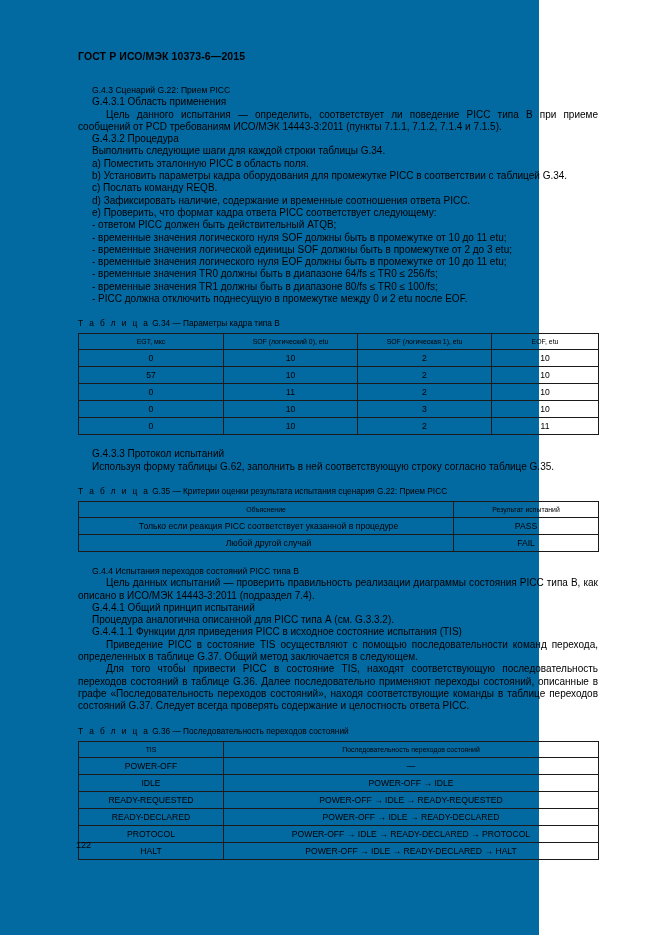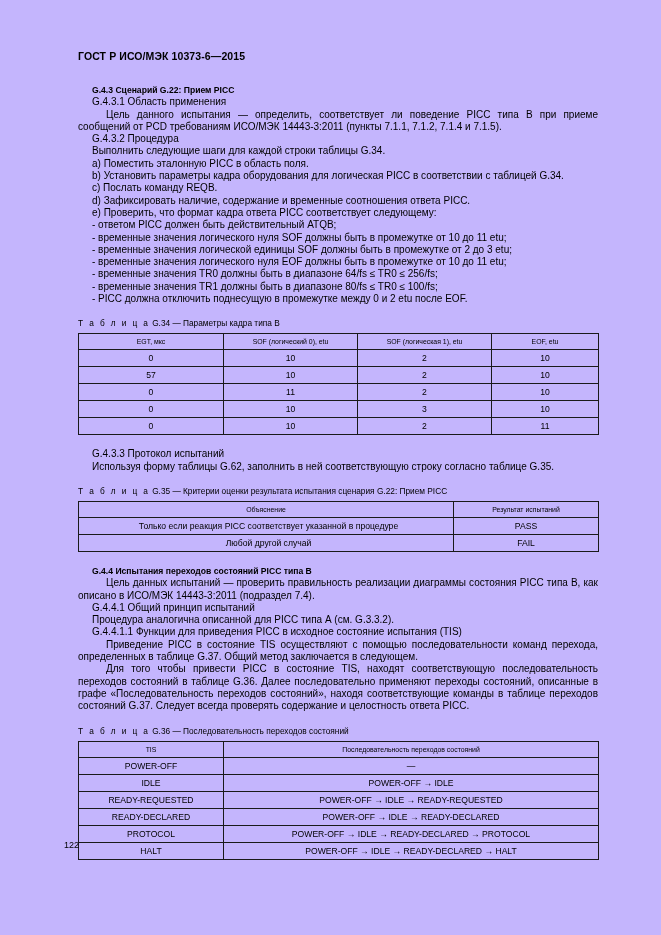--- a/index.html
+++ b/index.html
@@ -11,40 +11,40 @@
     width: 661px;
     height: 935px;
     font-family: "Liberation Sans", sans-serif;
     color: #000000;
     position: relative;
     overflow: hidden;
   }
   .page {
     position: absolute;
     left: 0; top: 0;
-    width: 661px;
+    width: 539px;
     height: 935px;
-    background: #c4b5fd;
+    background: #0369a1;
   }
   .content {
     position: absolute;
     left: 78px;
     top: 50px;
     width: 520px;
   }
   .doc-header {
     font-size: 10.5px;
     font-weight: bold;
     letter-spacing: 0.1px;
     margin: 0 0 22px 0;
     line-height: 12px;
   }
   .sec-head {
     font-size: 8.6px;
-    font-weight: bold;
+    font-weight: normal;
     margin: 0;
     line-height: 12.3px;
     padding-left: 14px;
   }
   .para {
     font-size: 10px;
     margin: 0;
     line-height: 12.3px;
     padding-left: 14px;
     text-align: justify;
@@ -98,42 +98,42 @@
     padding-left: 8px;
     font-size: 8.6px;
   }
 
   .t36 col.c1 { width: 145px; }
   .t36 col.c2 { width: 375px; }
   .t36 td.seq { font-size: 8.6px; }
 
   .page-num {
     position: absolute;
-    left: 64px;
+    left: 76px;
     top: 840px;
     font-size: 9px;
   }
 </style>
 </head>
 <body>
 
 <div class="page">
 
   <div class="content">
 
     <div class="doc-header">ГОСТ Р ИСО/МЭК 10373-6—2015</div>
 
     <div class="sec-head">G.4.3 Сценарий G.22: Прием PICC</div>
     <div class="para">G.4.3.1 Область применения</div>
     <div class="para indent">Цель данного испытания — определить, соответствует ли поведение PICC типа В при приеме сообщений от PCD требованиям ИСО/МЭК 14443-3:2011 (пункты 7.1.1, 7.1.2, 7.1.4 и 7.1.5).</div>
     <div class="para">G.4.3.2 Процедура</div>
     <div class="para">Выполнить следующие шаги для каждой строки таблицы G.34.</div>
 
     <div class="para">a) Поместить эталонную PICC в область поля.</div>
-    <div class="para">b) Установить параметры кадра оборудования для логическая PICC в соответствии с таблицей G.34.</div>
+    <div class="para">b) Установить параметры кадра оборудования для промежутке PICC в соответствии с таблицей G.34.</div>
     <div class="para">c) Послать команду REQB.</div>
     <div class="para">d) Зафиксировать наличие, содержание и временные соотношения ответа PICC.</div>
     <div class="para">e) Проверить, что формат кадра ответа PICC соответствует следующему:</div>
 
     <div class="para">- ответом PICC должен быть действительный ATQB;</div>
     <div class="para">- временные значения логического нуля SOF должны быть в промежутке от 10 до 11 etu;</div>
     <div class="para">- временные значения логической единицы SOF должны быть в промежутке от 2 до 3 etu;</div>
     <div class="para">- временные значения логического нуля EOF должны быть в промежутке от 10 до 11 etu;</div>
     <div class="para">- временные значения TR0 должны быть в диапазоне 64/fs ≤ TR0 ≤ 256/fs;</div>
     <div class="para">- временные значения TR1 должны быть в диапазоне 80/fs ≤ TR0 ≤ 100/fs;</div>

